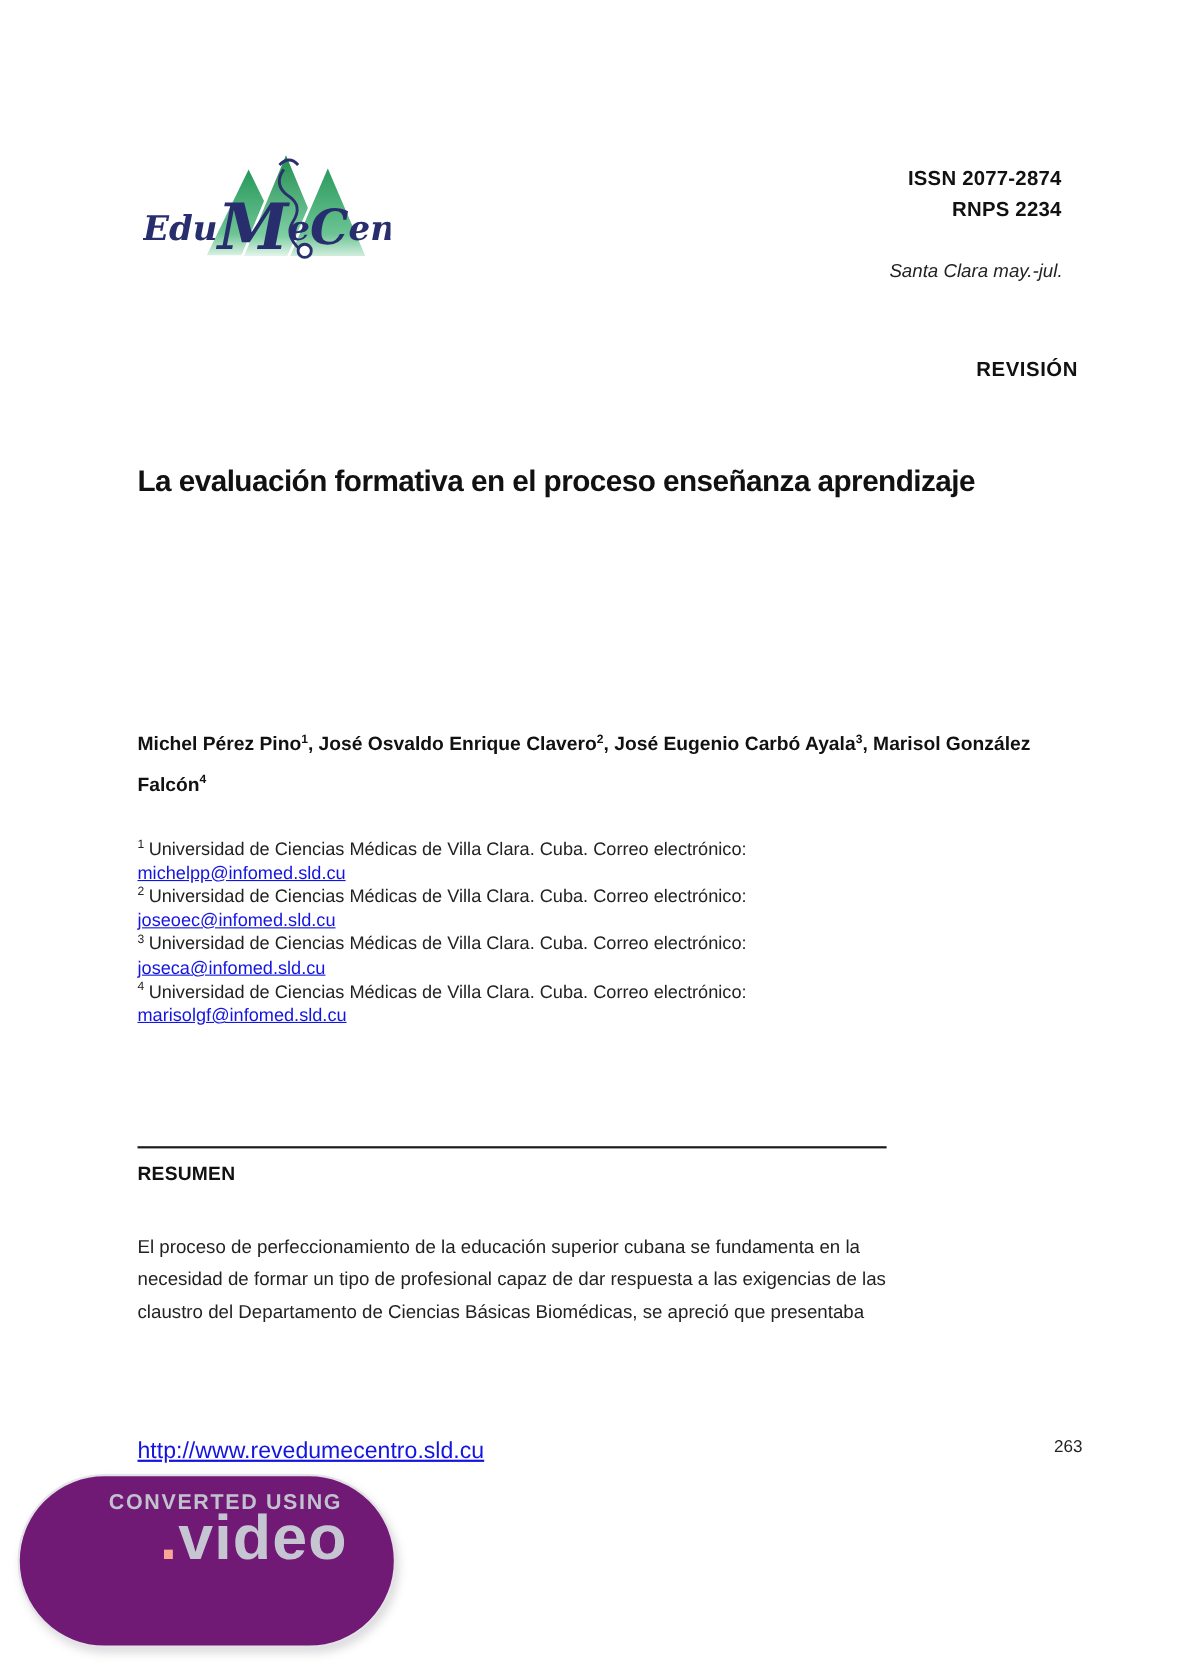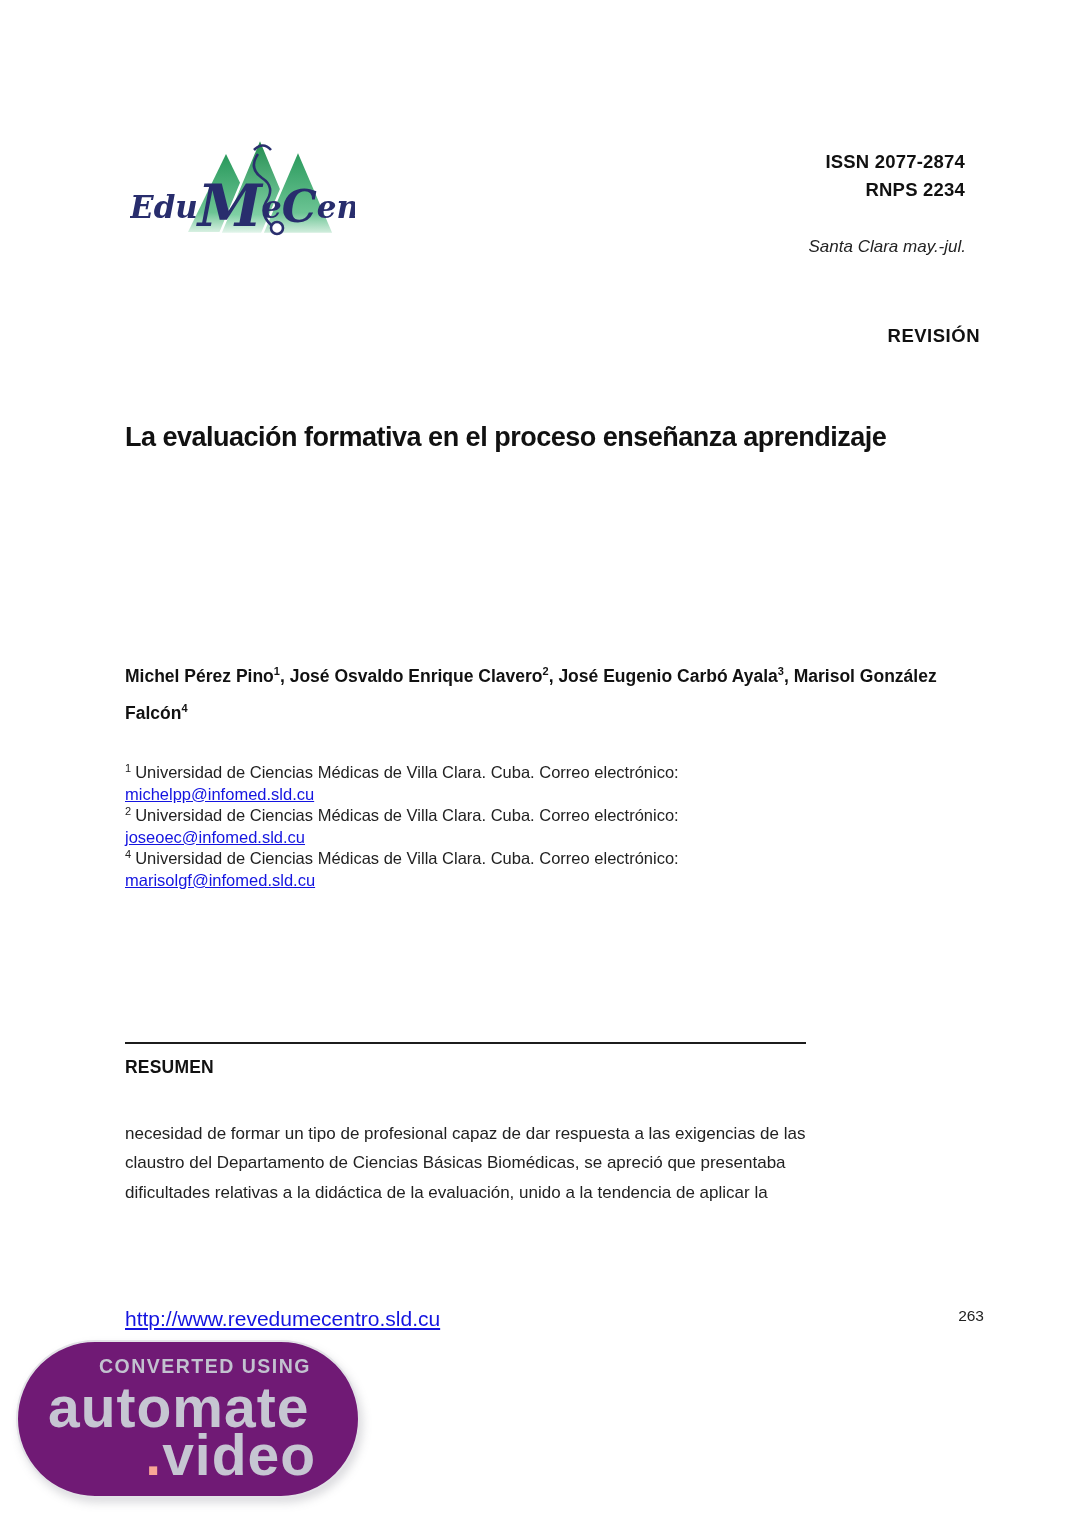--- a/index.html
+++ b/index.html
@@ -153,36 +153,39 @@
   <div class="affiliations">
     <div class="affil">
       <sup>1</sup><span>Universidad de Ciencias Médicas de Villa Clara. Cuba. Correo electrónico:</span><br>
       <a class="email-link">michelpp@infomed.sld.cu</a>
     </div>
     <div class="affil">
       <sup>2</sup><span>Universidad de Ciencias Médicas de Villa Clara. Cuba. Correo electrónico:</span><br>
       <a class="email-link">joseoec@infomed.sld.cu</a>
     </div>
     <div class="affil">
+      <sup>3</sup><span>Universidad de Ciencias Médicas de Villa Clara. Cuba. Correo electrónico:</span><br>
+      <a class="email-link">joseca@infomed.sld.cu</a>
+    </div>
+    <div class="affil">
       <sup>4</sup><span>Universidad de Ciencias Médicas de Villa Clara. Cuba. Correo electrónico:</span><br>
       <a class="email-link">marisolgf@infomed.sld.cu</a>
     </div>
   </div>
 
   <div class="rule"></div>
 
   <h3 class="abstract-heading">RESUMEN</h3>
   <div class="abstract">
+    <div class="abs-line">El proceso de perfeccionamiento de la educación superior cubana se fundamenta en la</div>
     <div class="abs-line">necesidad de formar un tipo de profesional capaz de dar respuesta a las exigencias de las</div>
     <div class="abs-line">claustro del Departamento de Ciencias Básicas Biomédicas, se apreció que presentaba</div>
-    <div class="abs-line">dificultades relativas a la didáctica de la evaluación, unido a la tendencia de aplicar la</div>
   </div>
 
   <a class="footer-url footer-link">http://www.revedumecentro.sld.cu</a>
   <div class="page-number">263</div>
 
   <div class="watermark">
     <div class="wm-line1">CONVERTED USING</div>
-    <div class="wm-line2">automate</div>
     <div class="wm-line3"><span class="wm-dot">.</span><span>video</span></div>
   </div>
 
 </div>
 
 </body></html>

